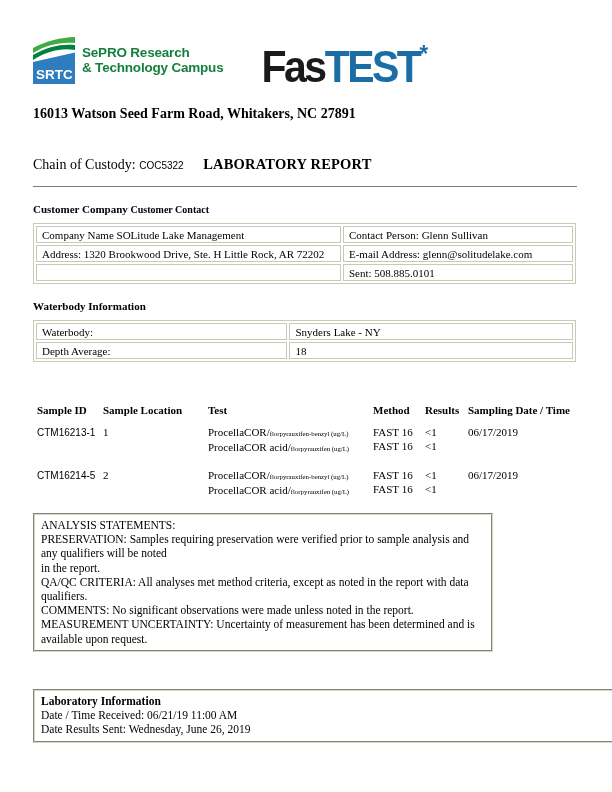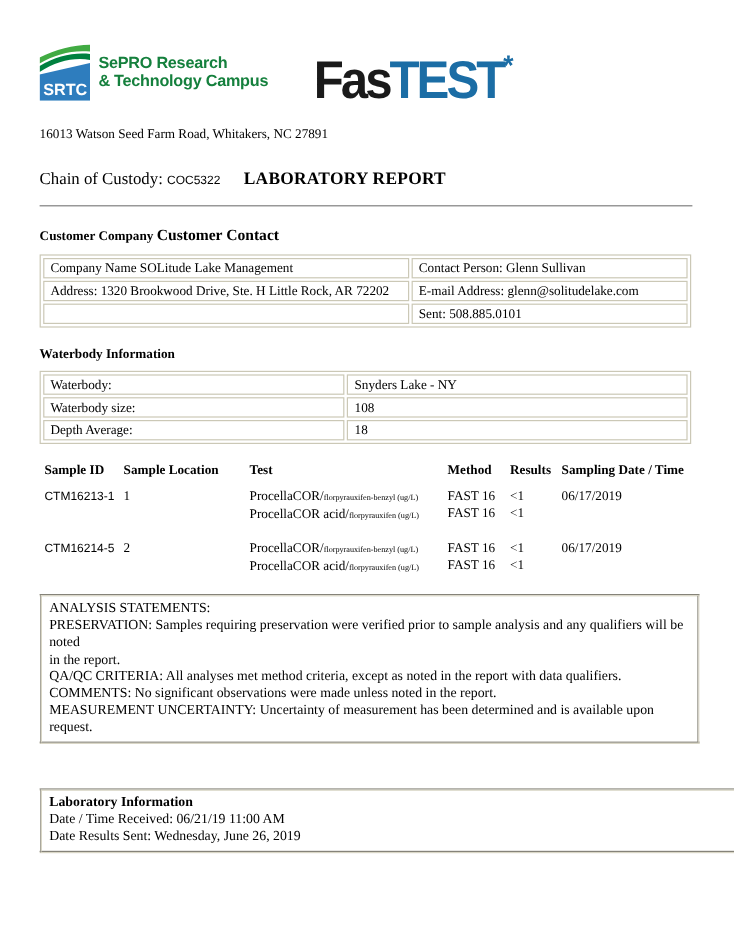--- a/index.html
+++ b/index.html
@@ -29,61 +29,61 @@
     letter-spacing: -2.5px;
     margin-left: 38px;
     transform: scaleY(1.08);
     white-space: nowrap;
   }
   .fastest .black { color: #1a1a1a; }
   .fastest .blue  { color: #1b6da5; }
   .fastest .ast   { color: #1b6da5; font-size: 22px; vertical-align: 18px; letter-spacing: 0; }
 
   
-  .addr { margin-top: 22px; font-weight: 400; font-size: 11px; }
-  .chainrow { margin-top: 23px; font-size: 14px; }
+  .addr { margin-top: 22px; font-weight: 700; font-size: 14px; }
+  .chainrow { margin-top: 34px; font-size: 14px; }
   .chainrow .coc { font-family: "Liberation Sans", sans-serif; font-size: 10px; }
   .chainrow .rpt { font-weight: 700; font-size: 14.5px; margin-left: 16px; letter-spacing: 0.2px; }
   .rule { margin-top: 13px; border: 0; border-top: 1px solid #7f7f7f; height: 0; }
 
   
   .sec-head { font-weight: 700; font-size: 11px; margin-top: 16px; }
-  .sec-head .small { font-size: 13px; }
+  .sec-head .small { font-size: 10px; }
 
   
   table.box {
     width: 543px; margin-top: 8px;
     border-collapse: separate; border-spacing: 2px;
     border: 1px solid #cbc8b6;
     font-size: 11px;
   }
   table.box td {
     border: 1px solid #cbc8b6;
     height: 17px; padding: 1px 5px;
     vertical-align: middle;
   }
   .cust-table td.c0 { width: 57%; }
   .wb-table  td.c0 { width: 47%; }
 
   
-  .samples { margin-top: 16px; margin-left: 4px; }
+  .samples { margin-top: 42px; margin-left: 4px; }
   .srow {
     display: grid;
     grid-template-columns: 66px 105px 165px 52px 43px 1fr;
     column-gap: 0;
   }
   .srow.head { font-weight: 700; font-size: 11px; margin-bottom: 3px; }
   .srow.data { margin-top: 10px; font-size: 11px; }
   .sid { font-family: "Liberation Sans", sans-serif; font-size: 10px; padding-top: 1px; }
   .tline { line-height: 13.5px; white-space: nowrap; }
   .tsub { font-size: 6.8px; }
 
   
   .stmt-box {
-    margin-top: 15px; width: 550px;
+    margin-top: 15px; width: 460px;
     border: 2px groove #d9d6c6;
     padding: 3px 6px 4px 6px;
     font-size: 11.5px; line-height: 14.2px;
   }
   .lab-box {
     margin-top: 37px; width: 587px;
     border: 2px groove #d9d6c6;
     padding: 3px 6px 4px 6px;
     font-size: 11.5px; line-height: 14.3px;
   }
@@ -143,24 +143,20 @@
 
 <div class="sec-head">Waterbody Information</div>
 
 <table class="box wb-table">
   <tbody>
     <tr>
       <td class="c0">Waterbody:</td>
       <td>Snyders Lake - NY</td>
     </tr>
     <tr>
-      <td class="c0">Waterbody size:</td>
-      <td>108</td>
-    </tr>
-    <tr>
       <td class="c0">Depth Average:</td>
       <td>18</td>
     </tr>
   </tbody>
 </table>
 
 <div class="samples">
   <div class="srow head">
     <div>Sample ID</div>
     <div>Sample Location</div>

